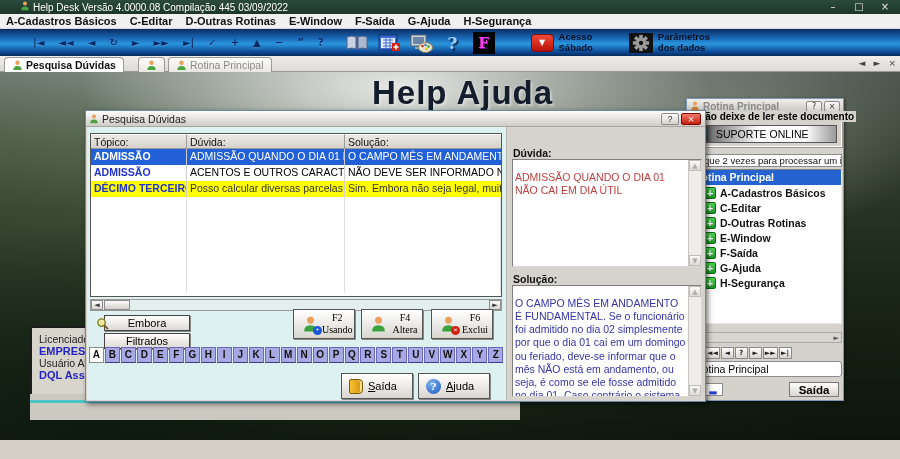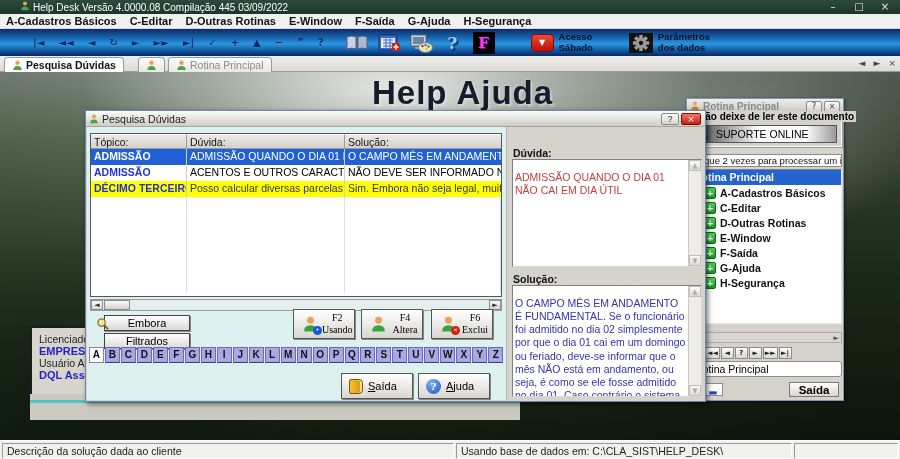--- a/index.html
+++ b/index.html
@@ -539,19 +539,14 @@
       <div class="txtbox" id="solbox">
         <div class="inner">O CAMPO MÊS EM ANDAMENTO É FUNDAMENTAL. Se o funcionário foi admitido no dia 02 simplesmente por que o dia 01 cai em um domingo ou feriado, deve-se informar que o mês NÃO está em andamento, ou seja, é como se ele fosse admitido no dia 01. Caso contrário o sistema irá calcular um proporcional.</div>
         <div class="vscroll">
             <span class="up">▲</span>
             <span class="dn">▼</span>
           </div>
       </div>
     </div>
   </div>
 
-  <div id="statusbar">
-    <div class="scell" id="sc1">Descrição da solução dada ao cliente</div>
-    <div class="scell" id="sc2">Usando base de dados em: C:\CLA_SIST\HELP_DESK\</div>
-    <div class="scell" id="sc3"></div>
-  </div>
 
 </div>
 
 </body></html>

